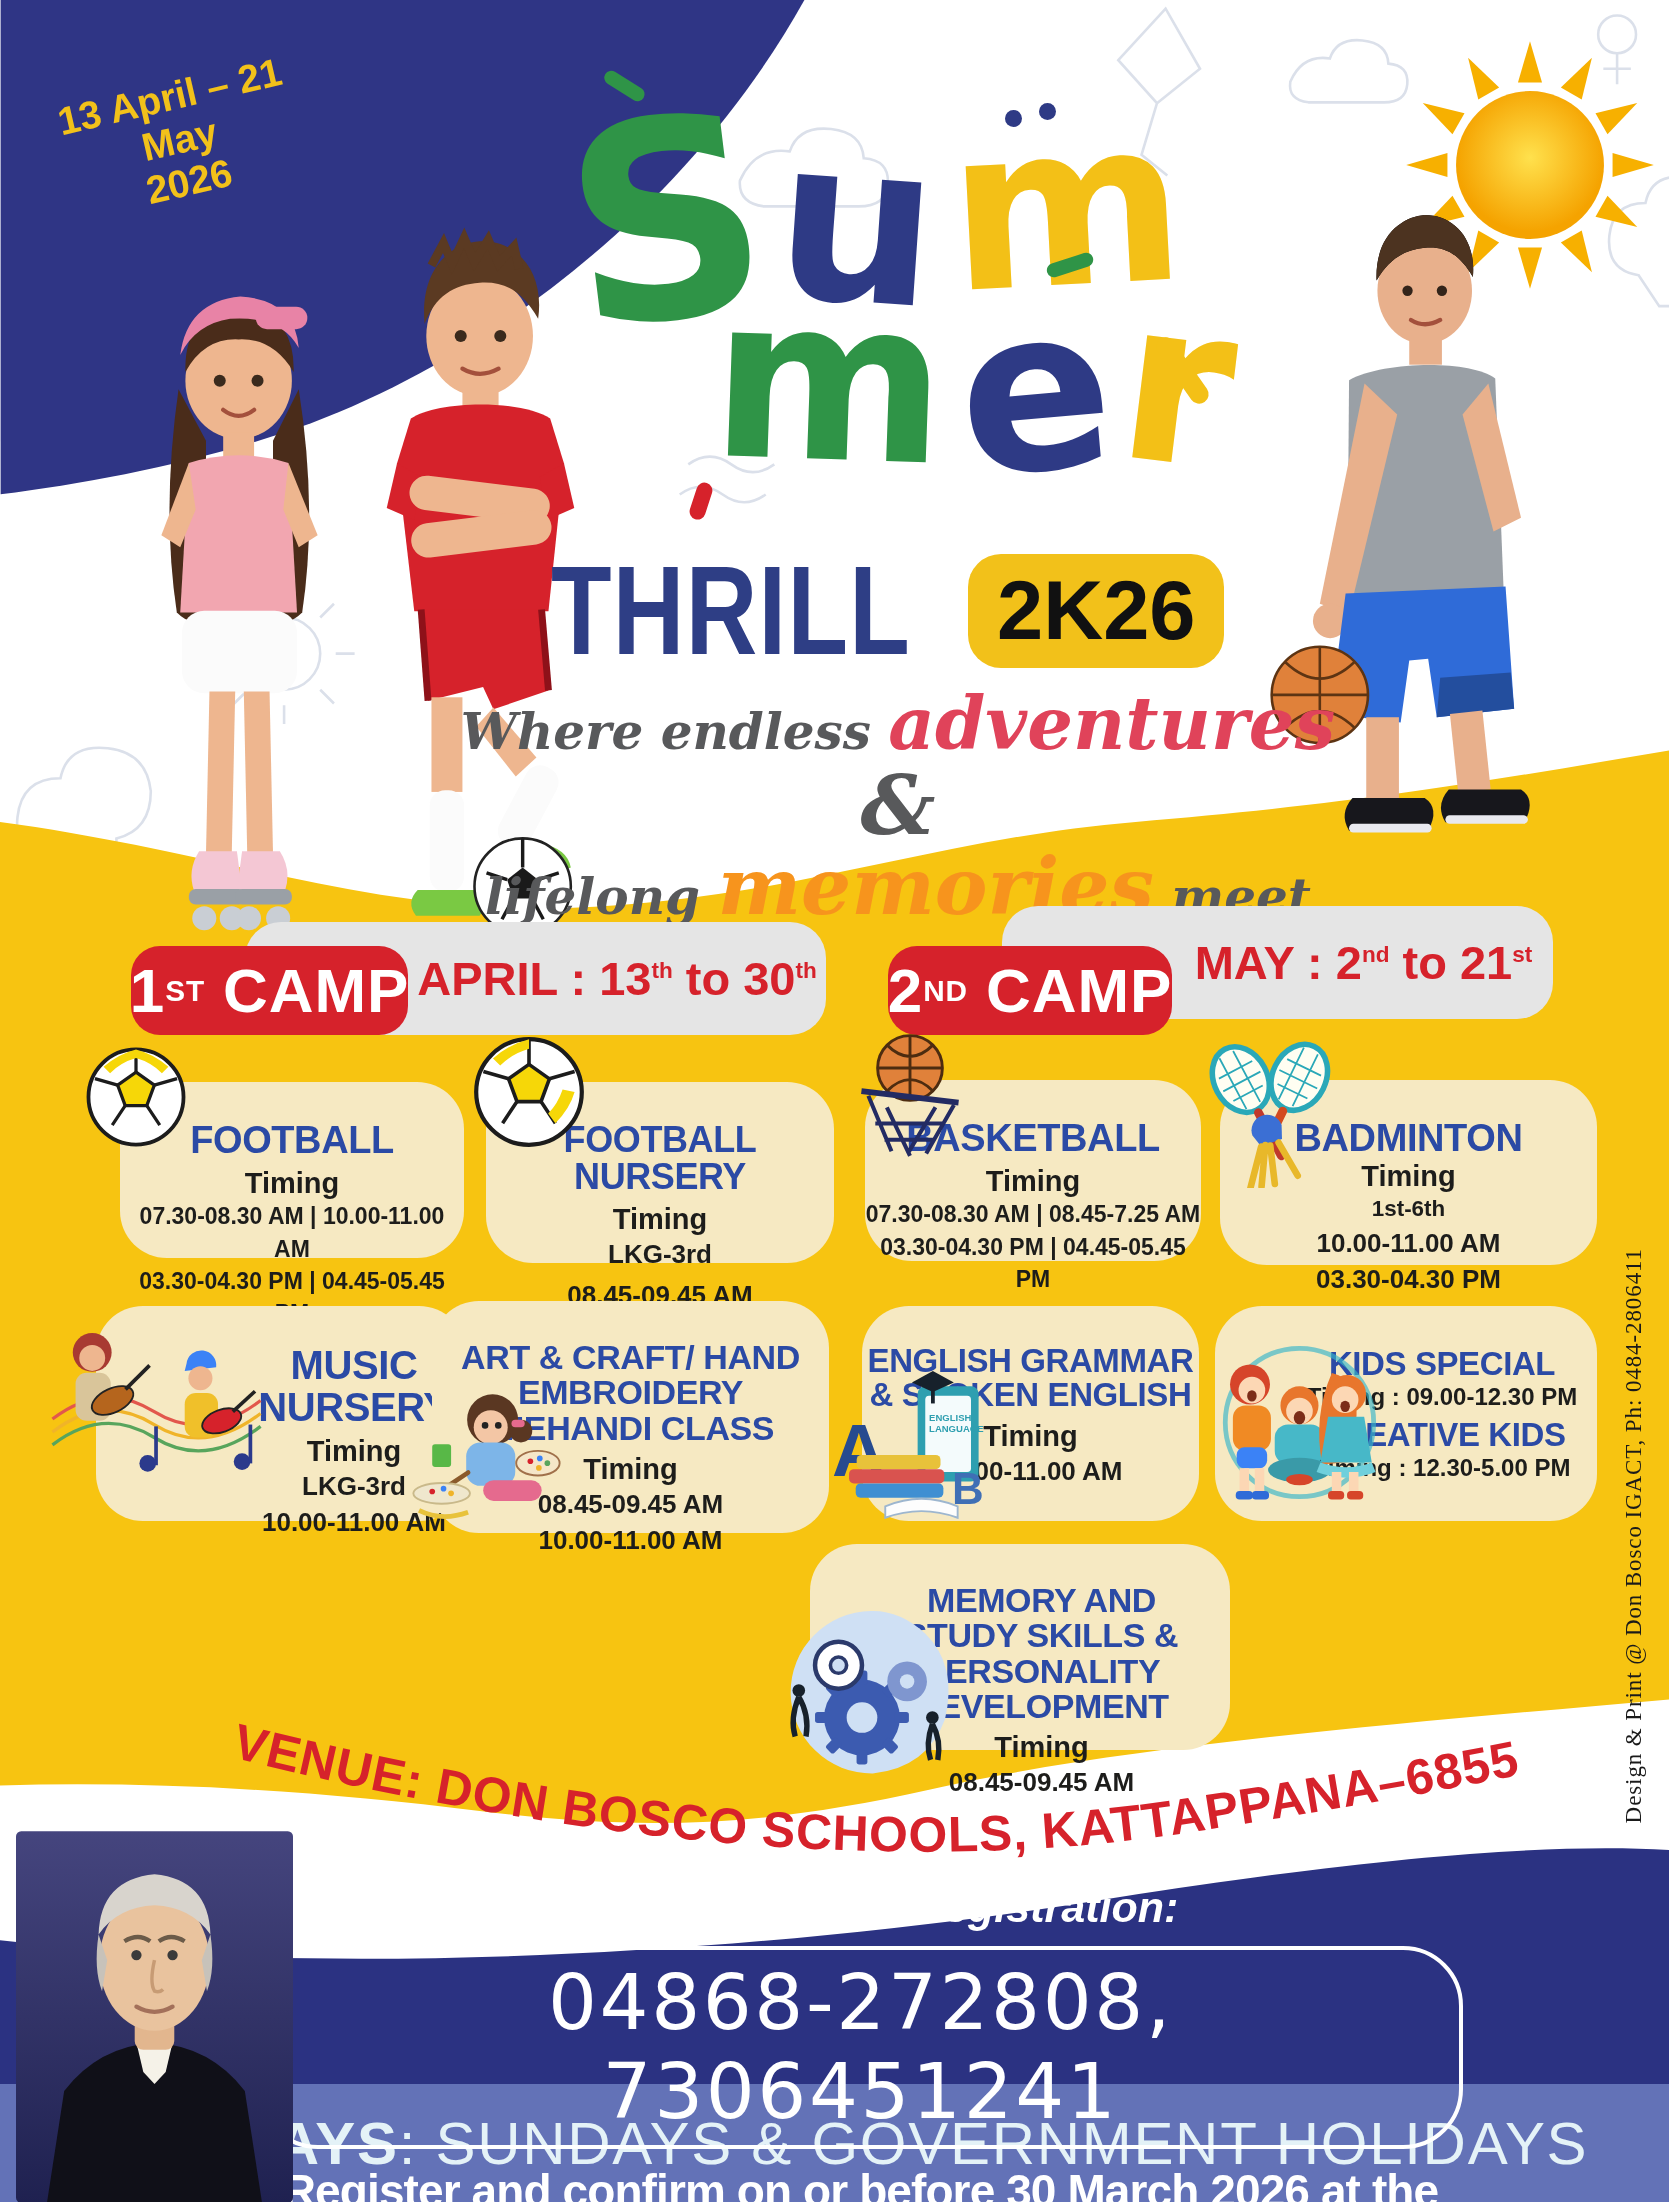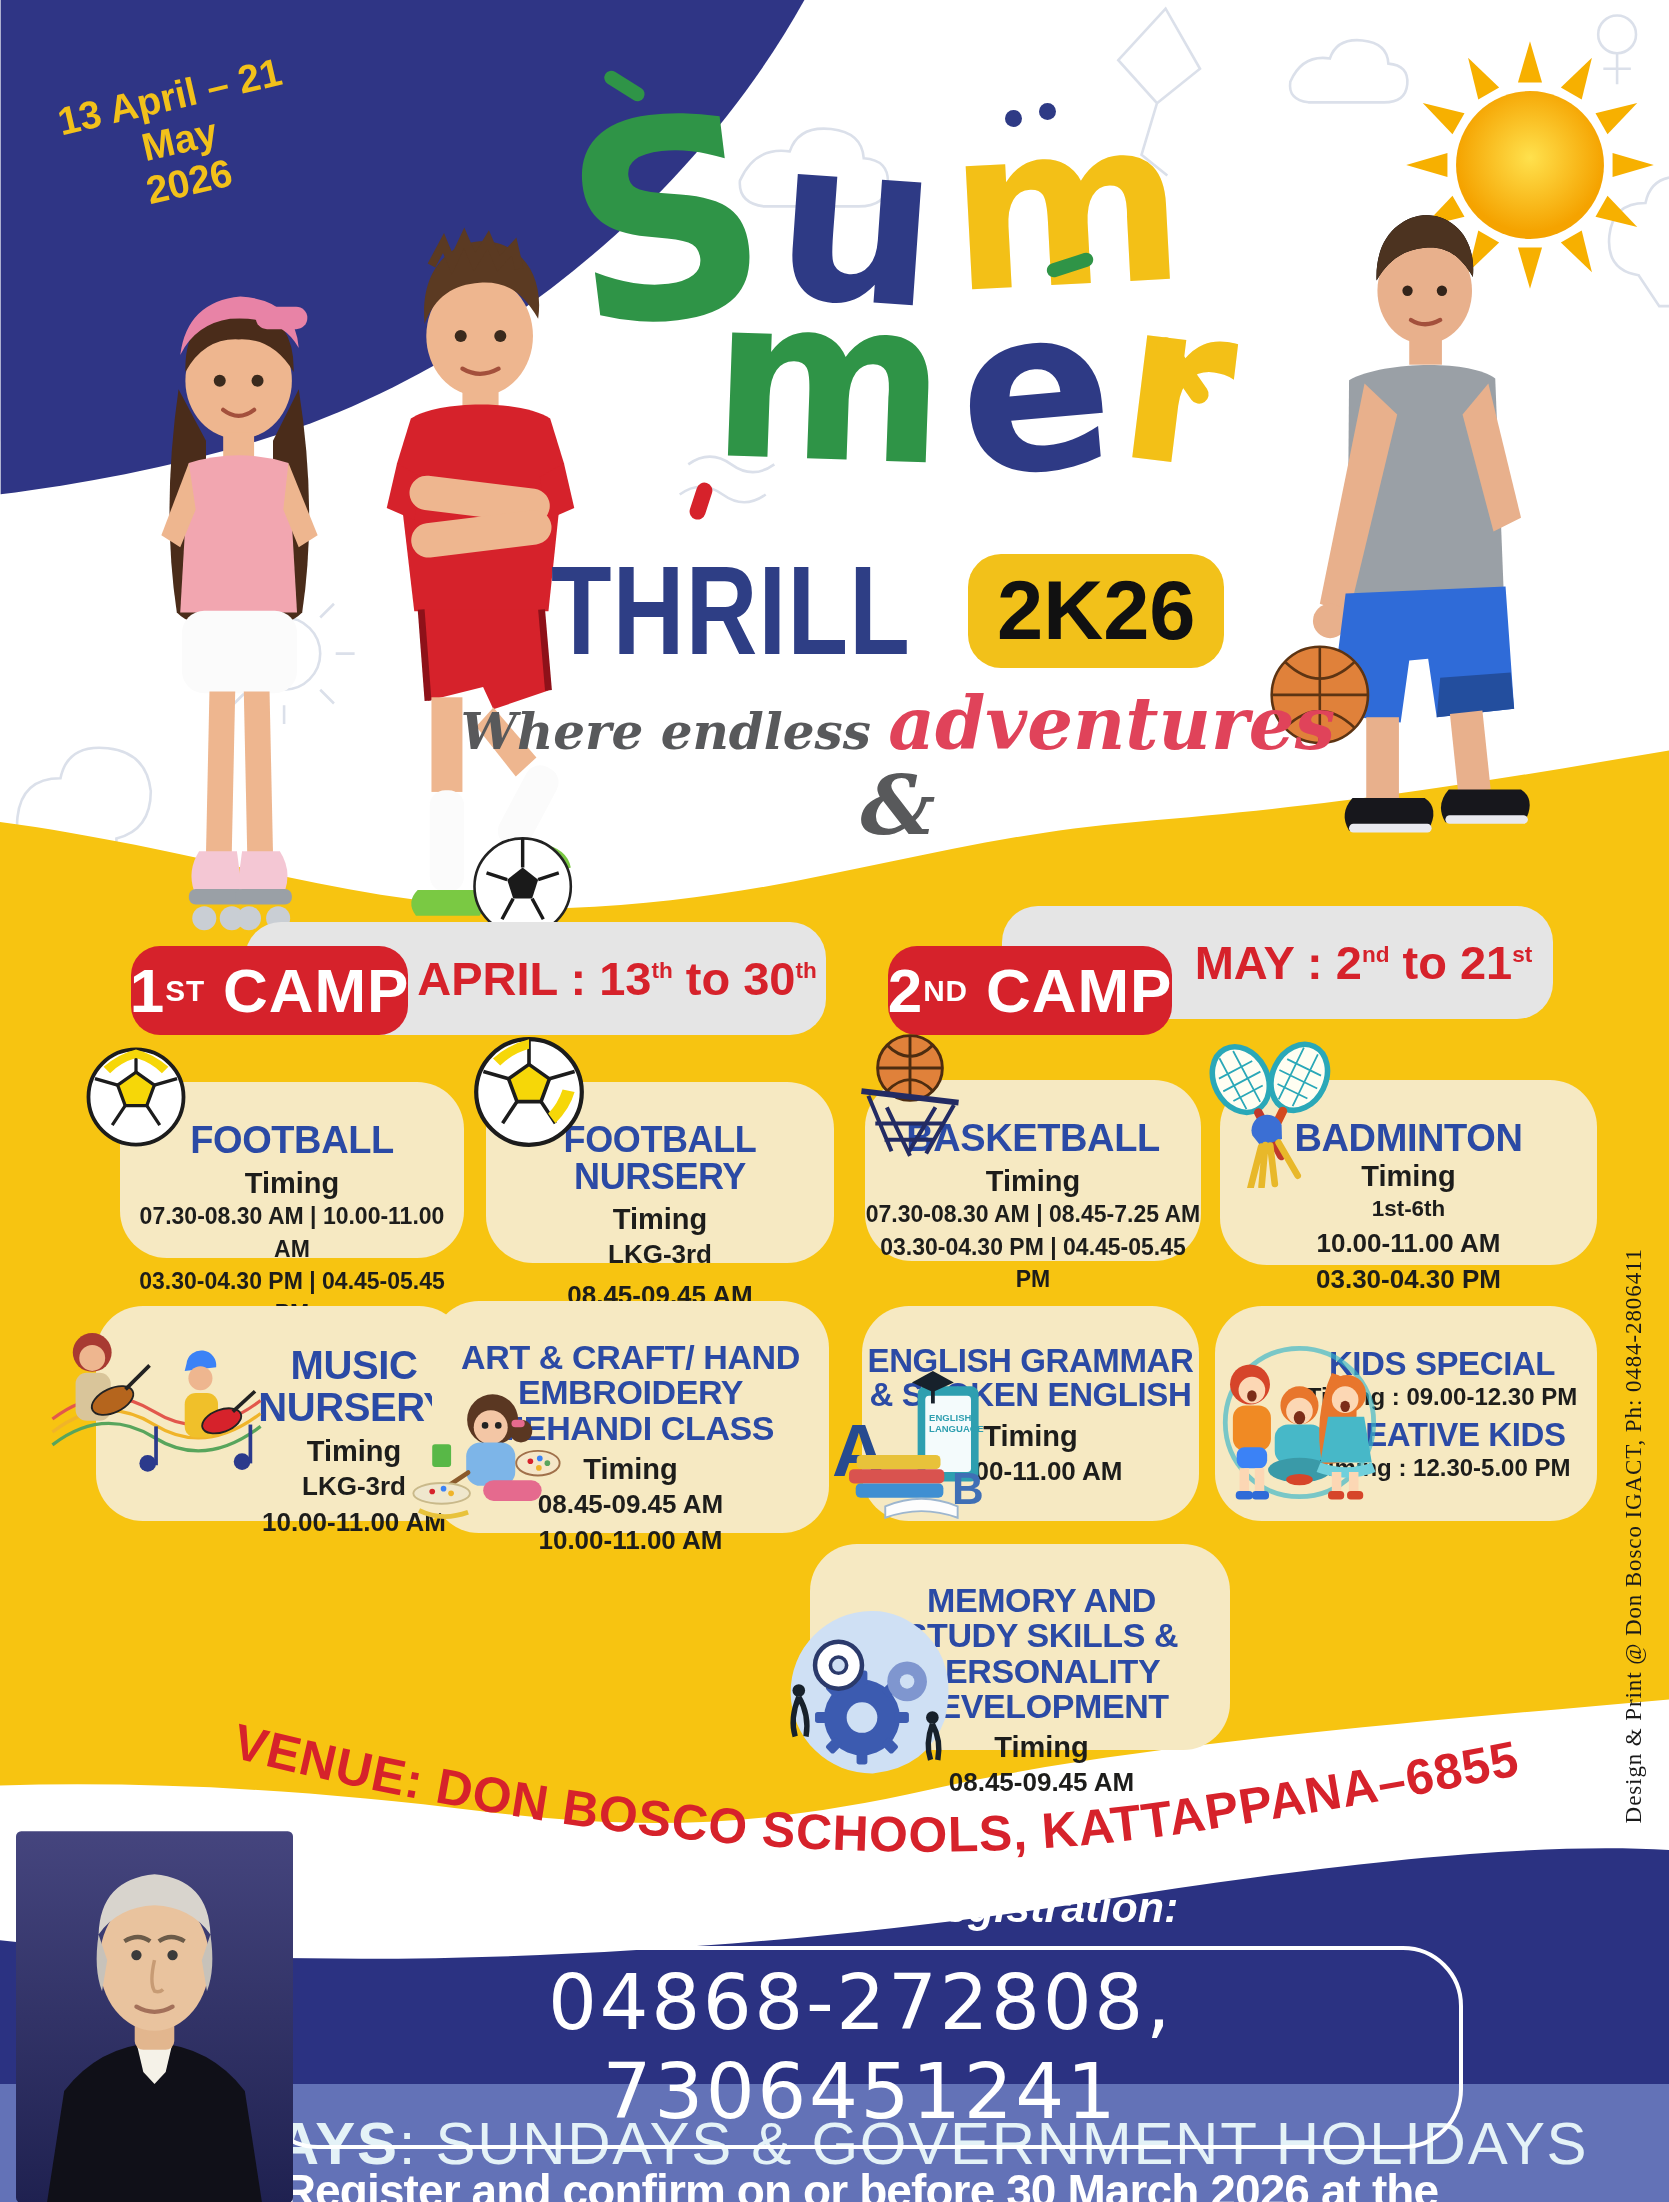--- a/index.html
+++ b/index.html
@@ -287,20 +287,23 @@
   <div class="accent acc-swoosh"></div>
 
   <div class="thrill-row">
     <span class="thrill-txt">THRILL</span>
     <span class="badge2k">2K26</span>
   </div>
 
   <div class="tagline">
     <div class="tag-line">
       <span class="tag-sm">Where endless </span><span class="tag-adv">adventures</span><span class="tag-amp"> &amp;</span>
+    </div>
+    <div class="tag-line">
+      <span class="tag-sm">lifelong </span><span class="tag-mem">memories</span><span class="tag-sm"> meet</span>
     </div>
   </div>
 
   <div class="camp-bar bar1">
     <span>
       <span>APRIL :</span>
       <span>13</span><sup>th</sup>
       <span>to</span>
       <span>30</span><sup>th</sup>
     </span>

